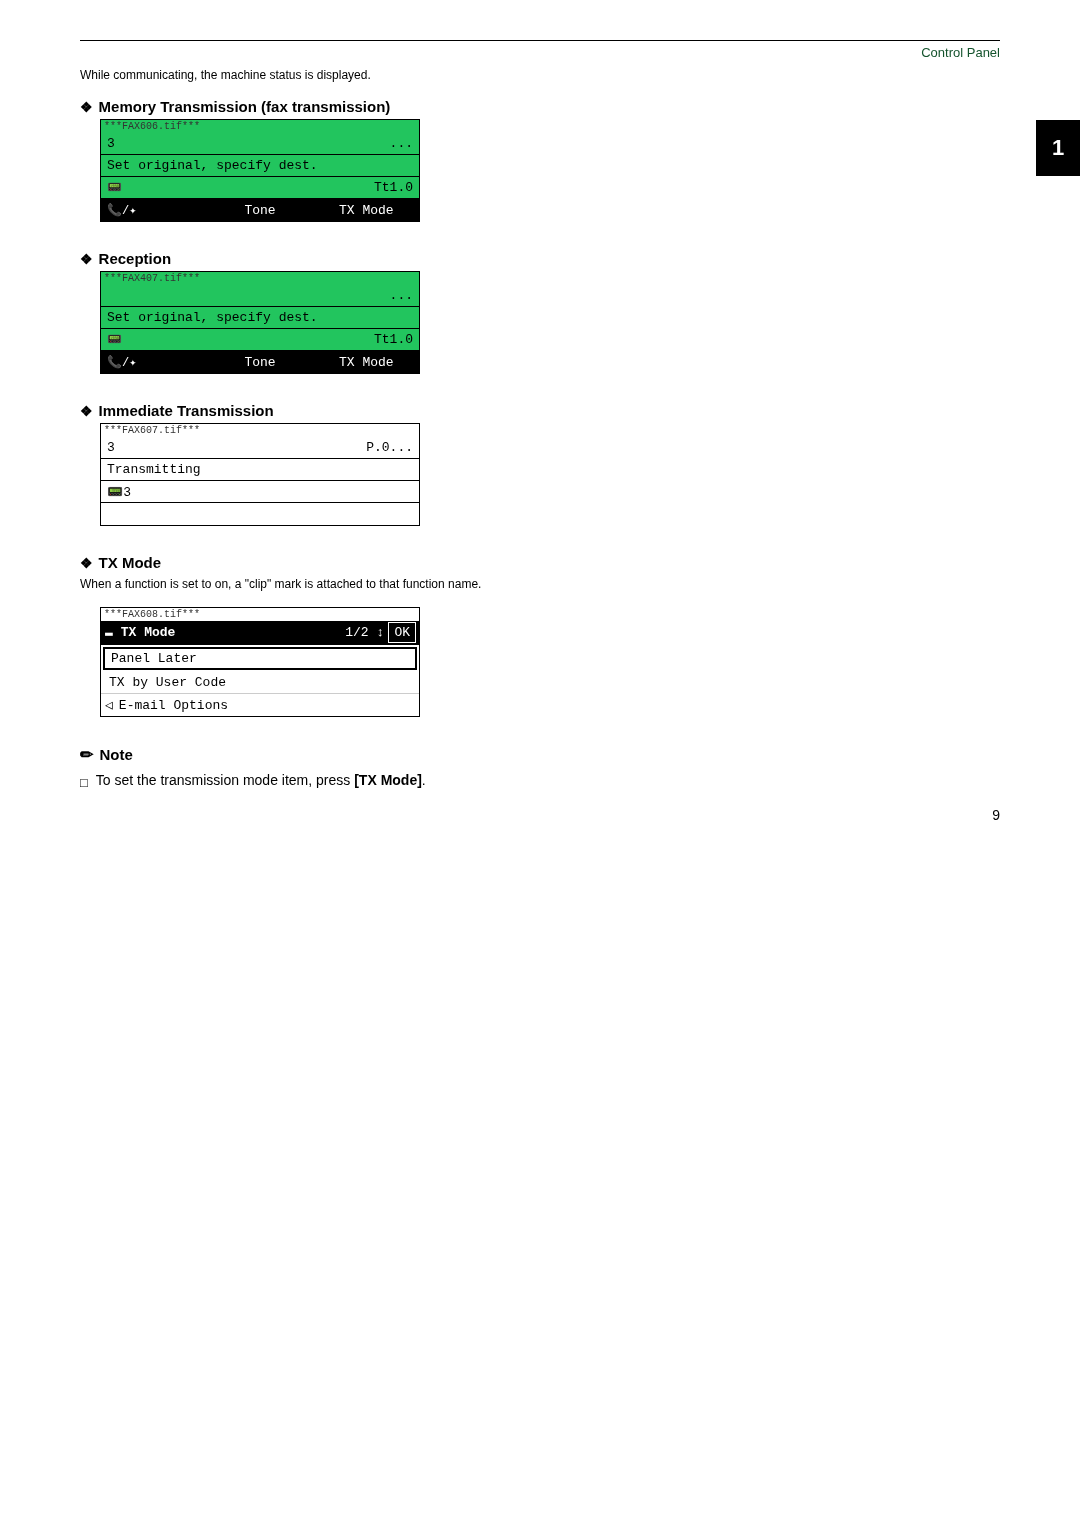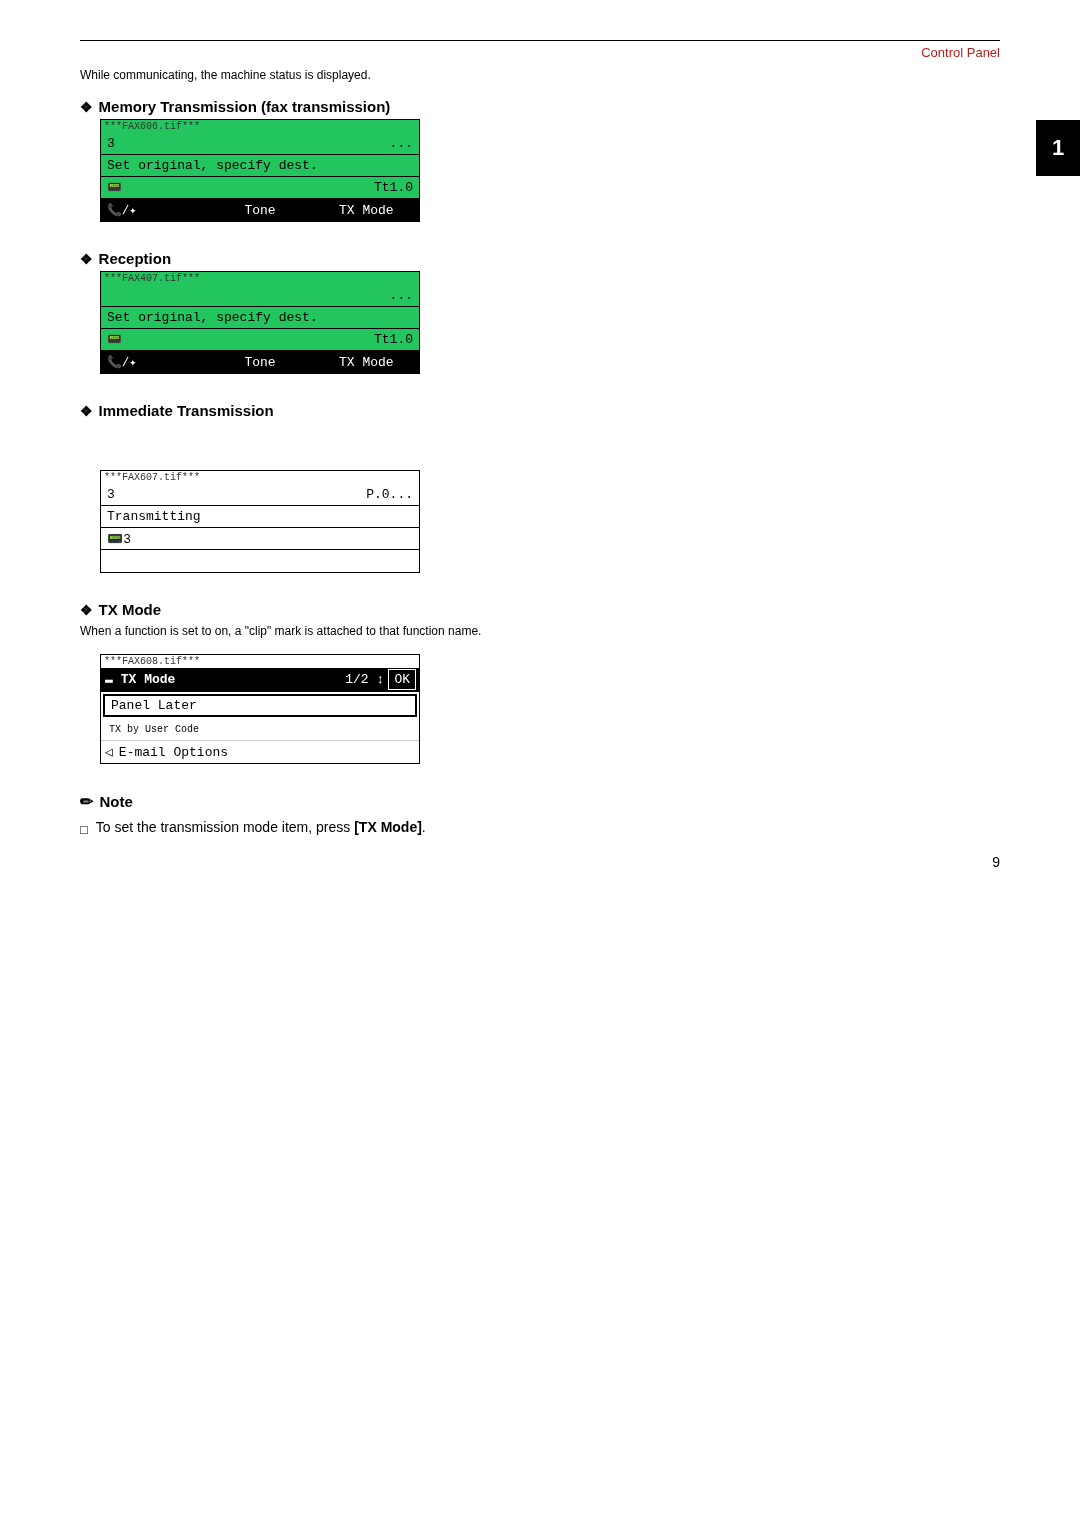--- a/index.html
+++ b/index.html
@@ -19,21 +19,21 @@
     }
 
     .top-rule {
       border-top: 1.5px solid #000;
       margin-bottom: 4px;
     }
 
     .header-right {
       text-align: right;
       font-size: 13px;
-      color: #b91c1c;
+      color: #14532d;
       margin-bottom: 6px;
     }
 
     .chapter-tab {
       position: absolute;
       right: 0;
       top: 120px;
       background: #000;
       color: #fff;
       font-size: 22px;
@@ -139,21 +139,20 @@
     
     .imm-screen {
       border: 1.5px solid #000;
       font-family: 'Courier New', Courier, monospace;
       font-size: 13px;
       background: #fff;
       display: inline-block;
       width: 320px;
       margin-left: 20px;
       margin-bottom: 6px;
-      margin-top: 47px;
     }
 
     .imm-row {
       display: flex;
       border-bottom: 1px solid #000;
       min-height: 22px;
       align-items: center;
     }
 
     .imm-row:last-child {
@@ -336,21 +335,21 @@
           <span style="padding:2px 4px; flex:1; font-weight:bold;">TX Mode</span>
           <span style="padding:2px 4px;">1/2</span>
           <span style="padding:2px 4px;">↕</span>
           <span style="padding:2px 5px; border:1.5px solid #fff; margin-right:3px;">OK</span>
         </div>
         
         <div style="display:flex; border:2px solid #000; margin:2px 2px; min-height:22px; align-items:center; font-family:'Courier New',monospace; font-size:13px; background:#fff;">
           <span style="padding:2px 6px;">Panel Later</span>
         </div>
         
-        <div style="display:flex; min-height:22px; align-items:center; font-family:'Courier New',monospace; font-size:10px; border-bottom:1px solid #ccc;">
+        <div style="display:flex; min-height:22px; align-items:center; font-family:'Courier New',monospace; font-size:13px; border-bottom:1px solid #ccc;">
           <span style="padding:2px 8px;">TX by User Code</span>
         </div>
         
         <div style="display:flex; min-height:22px; align-items:center; font-family:'Courier New',monospace; font-size:13px;">
           <span style="padding:2px 4px;">◁</span>
           <span style="padding:2px 2px;">E-mail Options</span>
         </div>
       </div>
     </div>
   </div>

